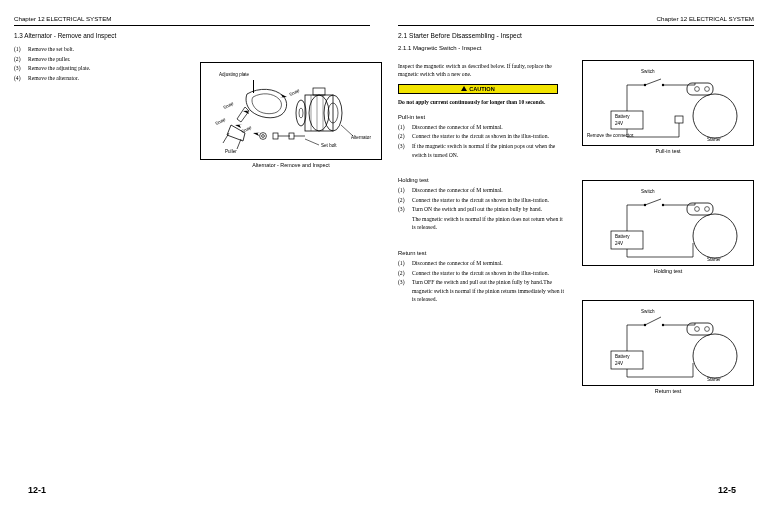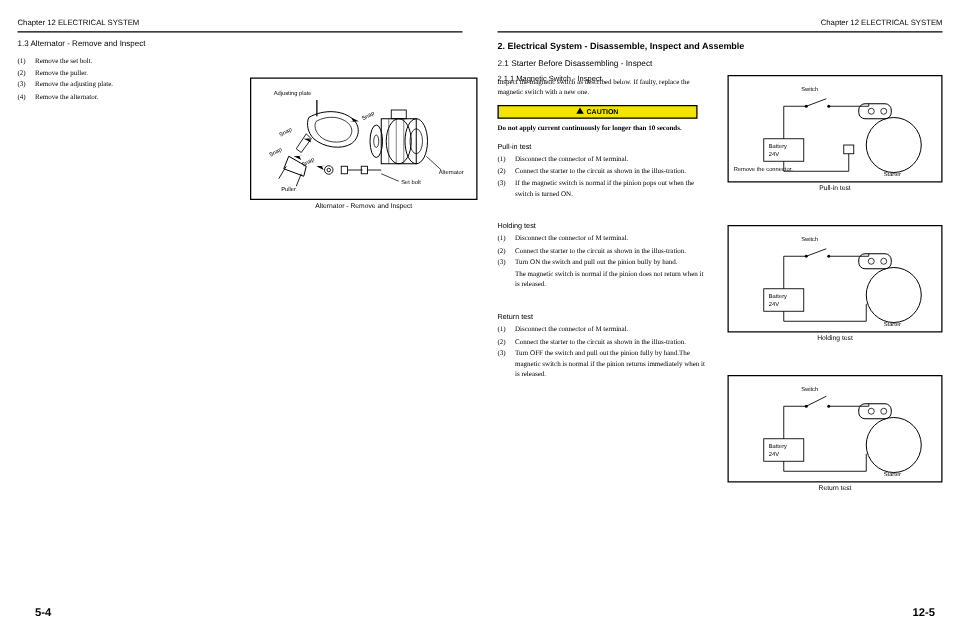--- a/index.html
+++ b/index.html
@@ -47,21 +47,21 @@
   }
 
   .footer {
     position: absolute;
     bottom: 6px;
     font-size: 9px;
     font-family: "Liberation Sans", sans-serif;
     font-weight: bold;
   }
   .footer-left { left: 14px; }
-  .footer-right { right: 6px; }
+  .footer-right { right: 18px; }
 
   .content {
     position: absolute;
     top: 22px;
     left: 0; right: 0;
   }
 
   
   .sec-title {
     font-size: 6.4px;
@@ -281,34 +281,33 @@
 
             <span class="lbl" style="left:150px; top:72px;">Alternator</span>
             <span class="lbl" style="left:120px; top:80px;">Set bolt</span>
             <span class="lbl" style="left:24px; top:86px;">Puller</span>
           </div>
           <div class="fig-caption">Alternator - Remove and Inspect</div>
         </div>
 
       </div>
 
-      <div class="footer footer-left">5-4</div>
+      <div class="footer footer-left">12-1</div>
     </div>
   </div>
 
   <div class="page page-right">
     <div class="page-inner">
 
       <div class="header">
         <span class="h-right">Chapter 12  ELECTRICAL SYSTEM</span>
       </div>
 
       <div class="content">
 
-        <div class="r-title">2. Electrical System - Disassemble, Inspect and Assemble</div>
         <div class="r-sub">2.1    Starter Before Disassembling - Inspect</div>
         <div class="r-sub2">2.1.1   Magnetic Switch - Inspect</div>
 
         <div class="left-col" style="top:30px;">
 
           <div class="body-text">Inspect the magnetic switch as described below. If faulty, replace the magnetic switch with a new one.</div>
 
           <div class="caution-box">
             <span class="tri"></span><span>CAUTION</span>
           </div>

